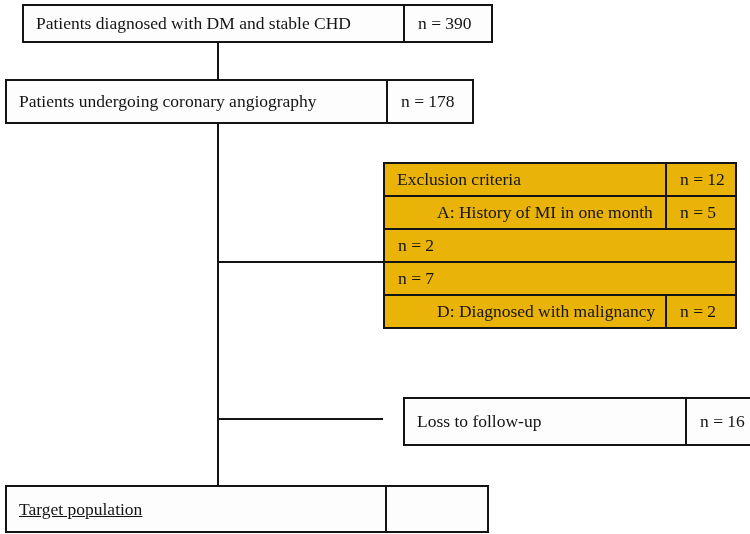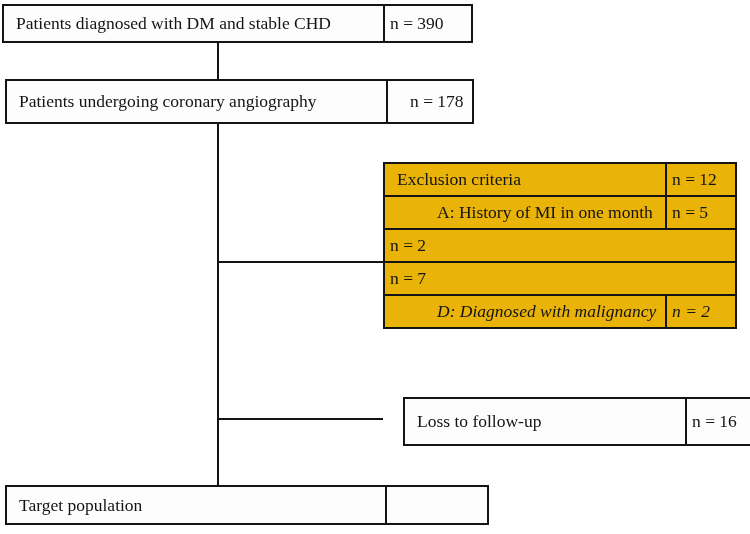--- a/index.html
+++ b/index.html
@@ -30,49 +30,49 @@
     align-items: center;
     box-sizing: border-box;
     white-space: nowrap;
     overflow: hidden;
   }
   .cell.label {
     padding-left: 12px;
     border-right: 2px solid #141414;
   }
   .cell.count {
-    padding-left: 5px;
+    padding-left: 13px;
     flex: 1;
   }
   
-  #box1   { left: 2px;  top: 4px;   width: 471px; height: 39px; }
+  #box1   { left: 22px;  top: 4px;   width: 471px; height: 39px; }
   #box1 .label  { width: 381px; }
-  #box2   { left: 5px;  top: 79px;  width: 469px; height: 45px; gap: 17px; }
+  #box2   { left: 5px;  top: 79px;  width: 469px; height: 45px; }
   #box2 .label  { width: 381px; }
-  #target { left: 5px;  top: 485px; width: 484px; height: 40px; }
+  #target { left: 5px;  top: 485px; width: 484px; height: 48px; text-decoration: underline; }
   #target .label{ width: 380px; }
   
   #exclusion {
     position: absolute;
     left: 383px; top: 162px;
     width: 354px; height: 167px;
     box-sizing: border-box;
     border: 2px solid #141414;
     background: #eab308;
     display: flex;
     flex-direction: column;
   }
   .exrow {
     flex: 1;
     display: flex;
     align-items: stretch;
     box-sizing: border-box;
     border-bottom: 2px solid #141414;
   }
-  .exrow:last-child { border-bottom: none; font-style: italic; }
+  .exrow:last-child { border-bottom: none; }
   .exrow .label { width: 282px; }
   .exrow .label.indent { padding-left: 52px; }
   
   #loss { left: 383px; top: 397px; width: 359px; height: 49px; margin-left: 20px; }
   #loss .label { width: 282px; }
   
   .connector {
     position: absolute;
     background: #141414;
   }

